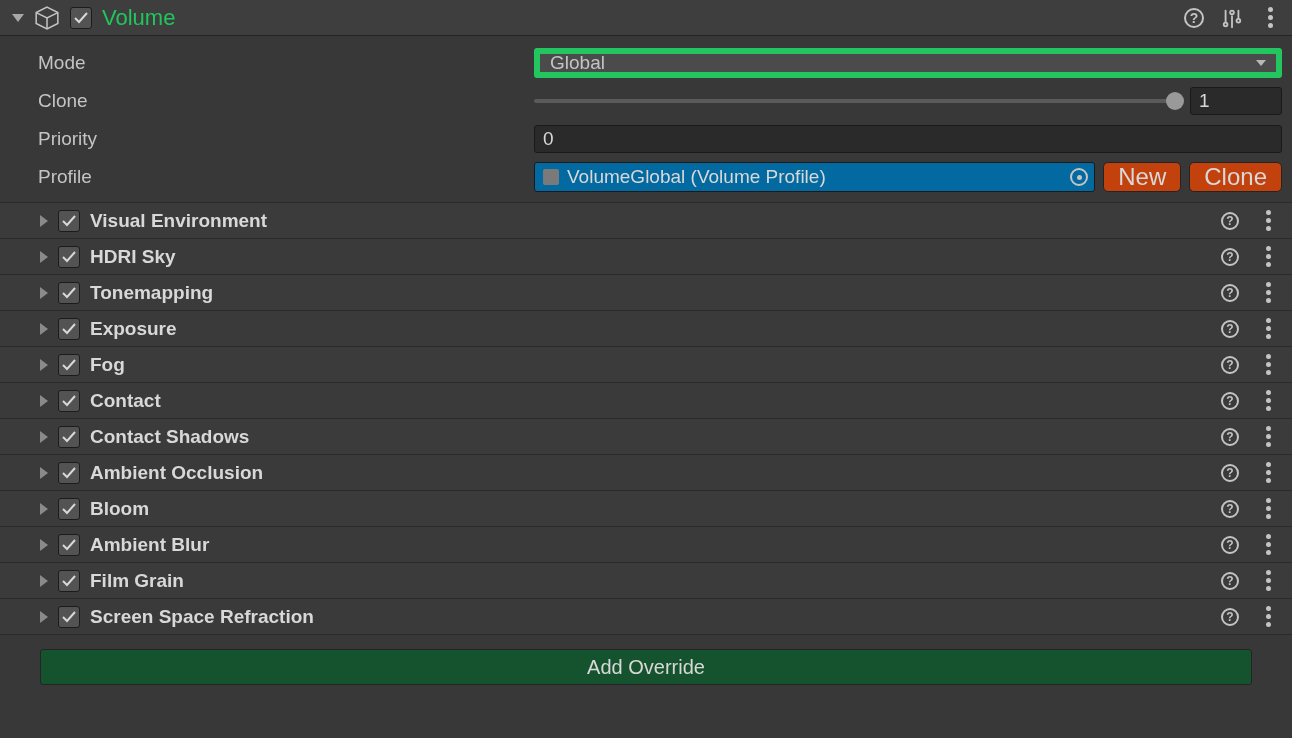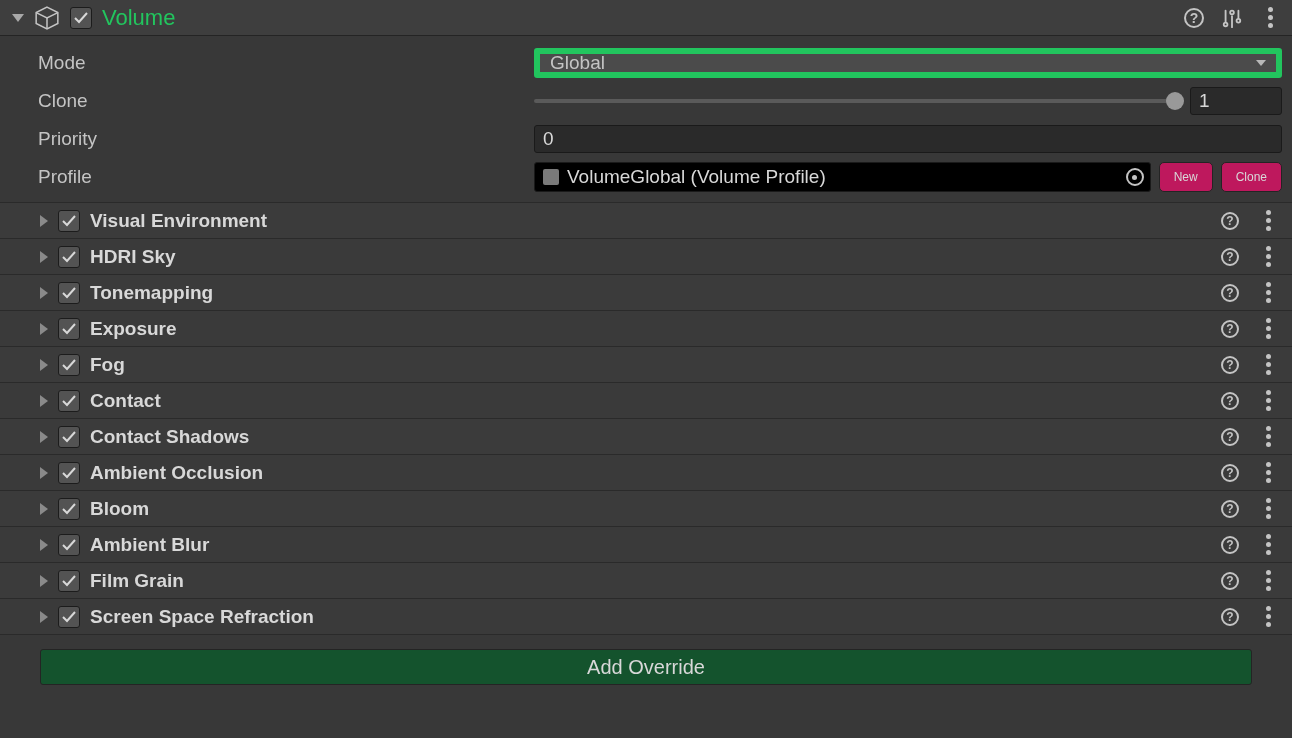--- a/index.html
+++ b/index.html
@@ -127,21 +127,21 @@
     flex: 1; height: 28px;
     background: #2a2a2a;
     border: 1px solid #1a1a1a;
     border-radius: 3px;
     padding: 0 8px;
     display: flex; align-items: center;
     color: #d8d8d8;
   }
   .object-field {
     flex: 1; height: 30px;
-    background: #000000;
+    background: #0369a1;
     border: 1px solid #1a1a1a;
     border-radius: 3px;
     padding: 0 8px;
     display: flex; align-items: center;
     color: #d8d8d8;
     gap: 8px;
     position: relative;
   }
   .object-icon {
     width: 16px; height: 16px; background: #7a7a7a; border-radius: 2px;
@@ -152,28 +152,28 @@
     width: 18px; height: 18px;
     border: 2px solid #c4c4c4; border-radius: 50%;
     display: flex; align-items: center; justify-content: center;
     cursor: pointer;
   }
   .object-picker::after {
     content: ""; width: 5px; height: 5px; background: #c4c4c4; border-radius: 50%;
   }
   .btn {
     height: 30px;
-    background: #be185d;
+    background: #c2410c;
     border: 1px solid #242424;
     border-radius: 5px;
     padding: 0 14px;
     display: flex; align-items: center; justify-content: center;
     color: #d8d8d8;
     cursor: pointer;
-    font-size: 12px;
+    font-size: 24px;
   }
 
   
   .override-list { }
   .override-row {
     display: flex; align-items: center;
     height: 36px;
     background: #3b3b3b;
     border-top: 1px solid #2a2a2a;
     padding: 0 10px 0 40px;

